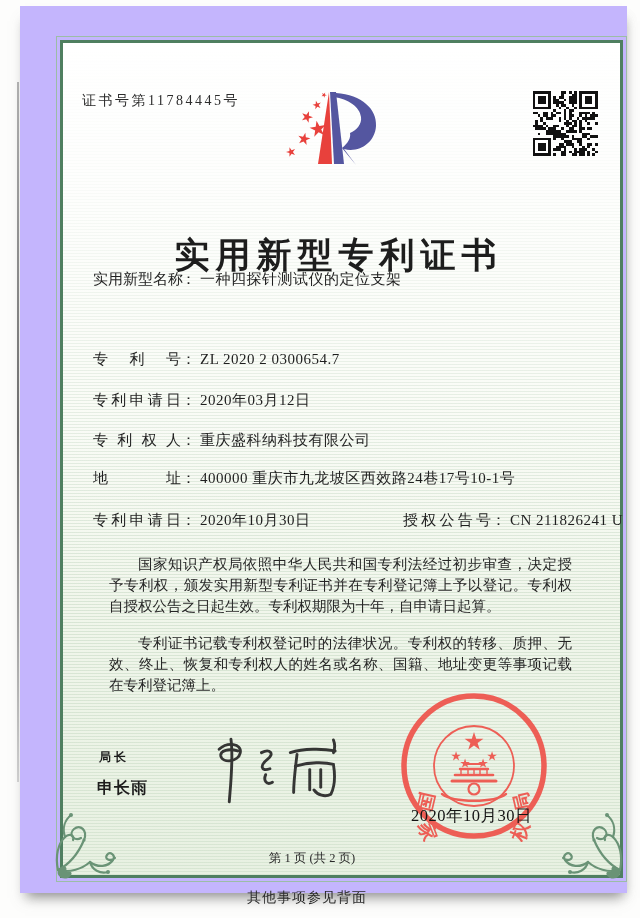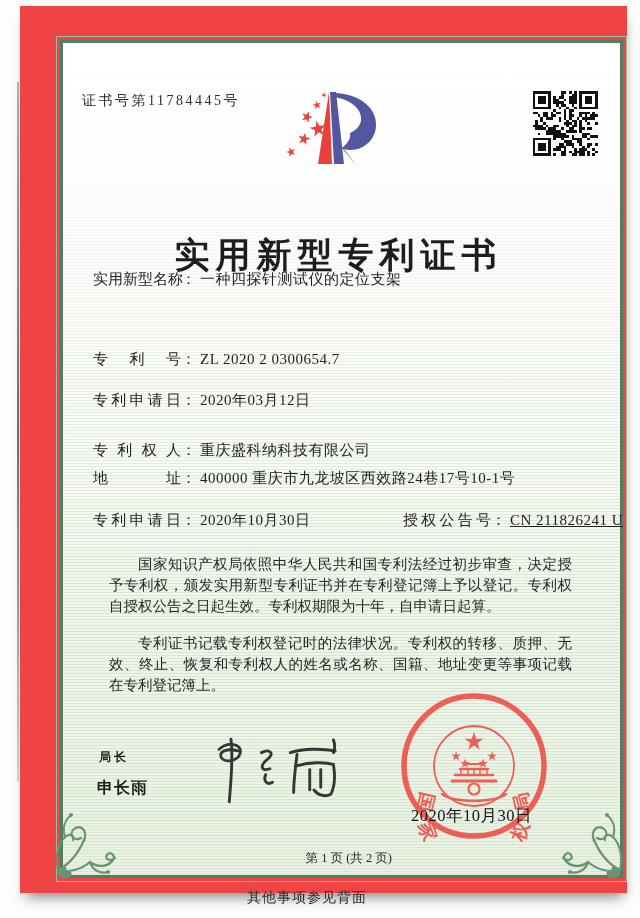--- a/index.html
+++ b/index.html
@@ -1,18 +1,18 @@
 <!DOCTYPE html>
 <html><head>
 <meta charset="utf-8">
 <style>
   html,body{margin:0;padding:0;background:#fdfdfc;width:640px;height:918px;overflow:hidden;}
   #stage{position:relative;width:640px;height:918px;font-family:"Liberation Serif","DejaVu Serif",serif;color:#222;}
   
-  .paper{position:absolute;left:20px;top:6px;width:607px;height:887px;background:#ef4444;
+  .paper{position:absolute;left:20px;top:6px;width:607px;height:887px;background:#c4b5fd;
          box-shadow:0 10px 12px -5px rgba(96,96,96,.55), 5px 7px 10px -6px rgba(120,120,120,.35);}
   .paper-edge{position:absolute;left:17px;top:82px;width:2px;height:700px;
          background:linear-gradient(to bottom,#b5b5b5,#6e6e6e 50%,#d6d6d6);}
   
   .frame{position:absolute;left:40px;top:34px;width:557px;height:832px;
          border:3px solid #4f7f60;outline:1px solid #9cbda5;outline-offset:3px;
          background:#f7faf2;}
   .frame .stripes{position:absolute;inset:0;
          background:repeating-linear-gradient(to bottom, rgba(140,176,142,.28) 0 1px, rgba(255,255,255,0) 1px 3px);}
   .frame .fade{position:absolute;inset:0;
@@ -25,30 +25,30 @@
   .content{position:absolute;inset:0;z-index:3;}
   .cert-no{position:absolute;left:62px;top:86px;font-size:14px;letter-spacing:2.5px;color:#2c2c2c;}
   .logo{position:absolute;left:258px;top:80px;width:112px;height:90px;}
   .qr{position:absolute;left:512px;top:85px;width:66px;height:65px;}
   .title{position:absolute;left:40px;top:186px;width:557px;text-align:center;
          font-size:35px;font-weight:bold;letter-spacing:6px;color:#1d1d1d;margin-top:40px;}
   .row{position:absolute;left:73px;font-size:15px;color:#1f1f1f;white-space:nowrap;}
   .f-label{display:inline-block;width:88px;text-align:justify;text-align-last:justify;}
   .f-colon{display:inline-block;margin-right:4px;}
   .f-value{letter-spacing:.5px;}
-  .row2-group{position:absolute;left:310px;top:0;text-decoration:underline;}
+  .row2-group{position:absolute;left:310px;top:0;}
   .paras{position:absolute;left:73px;top:532px;width:495px;font-size:14.5px;line-height:21px;
          text-align:justify;color:#262626;}
   .paras p{margin:16px;text-indent:2em;}
   .director-title{position:absolute;left:79px;top:743px;font-size:12px;font-weight:bold;letter-spacing:3px;color:#1d1d1d;}
   .director-name{position:absolute;left:77px;top:772px;font-size:16px;font-weight:bold;letter-spacing:1px;color:#1d1d1d;}
   .signature{position:absolute;left:180px;top:728px;width:150px;height:72px;}
   .seal{position:absolute;left:378px;top:684px;width:152px;height:152px;mix-blend-mode:multiply;}
   .seal-date{position:absolute;left:391px;top:799px;font-size:16.5px;letter-spacing:.5px;color:#141414;}
-  .page-num{position:absolute;left:212px;top:844px;width:160px;text-align:right;font-size:12.5px;color:#2a2a2a;}
+  .page-num{position:absolute;left:212px;top:844px;width:160px;text-align:center;font-size:12.5px;color:#2a2a2a;}
   .back-note{position:absolute;left:207px;top:883px;width:160px;text-align:center;font-size:14px;color:#2a2a2a;letter-spacing:1px;}
 </style>
 </head>
 <body>
 
 <div id="stage">
 
   <div class="paper-edge"></div>
 
   <div class="paper">
@@ -339,21 +339,21 @@
 
       <div class="row" style="top:264px">
         <span class="f-label">实用新型名称</span><span class="f-colon">：</span><span class="f-value">一种四探针测试仪的定位支架</span>
       </div>
       <div class="row" style="top:344px">
         <span class="f-label">专利号</span><span class="f-colon">：</span><span class="f-value">ZL 2020 2 0300654.7</span>
       </div>
       <div class="row" style="top:385px">
         <span class="f-label">专利申请日</span><span class="f-colon">：</span><span class="f-value">2020年03月12日</span>
       </div>
-      <div class="row" style="top:435px">
+      <div class="row" style="top:425px">
         <span class="f-label">专利权人</span><span class="f-colon">：</span><span class="f-value">重庆盛科纳科技有限公司</span>
       </div>
       <div class="row" style="top:463px">
         <span class="f-label">地址</span><span class="f-colon">：</span><span class="f-value">400000 重庆市九龙坡区西效路24巷17号10-1号</span>
       </div>
       <div class="row" style="top:505px">
         <span class="f-label">专利申请日</span><span class="f-colon">：</span><span class="f-value">2020年10月30日</span>
         <span class="row2-group">
           <span class="f-label">授权公告号</span><span class="f-colon">：</span><span class="f-value">CN 211826241 U</span>
         </span>

